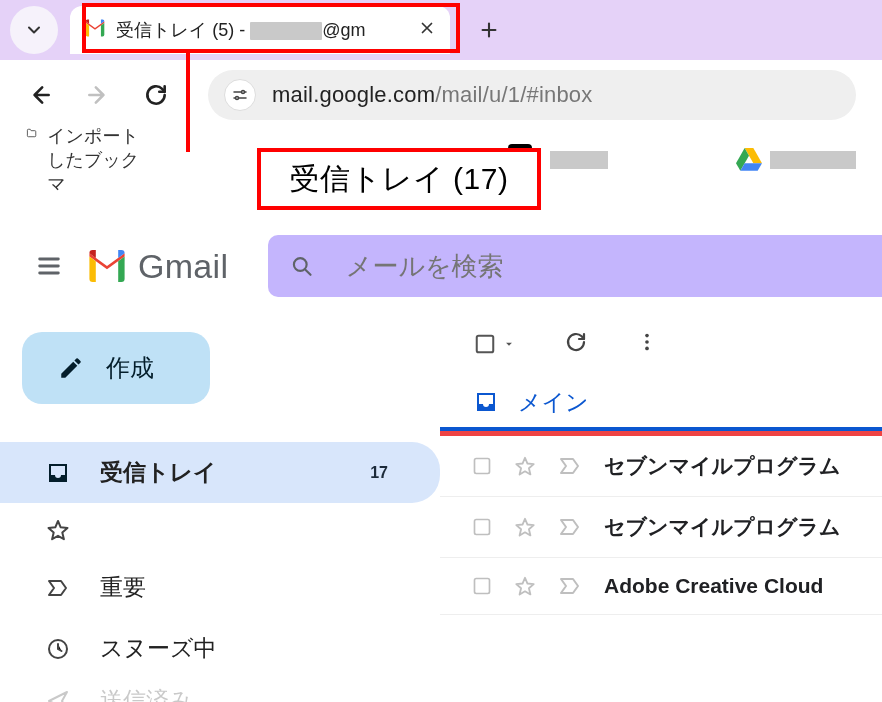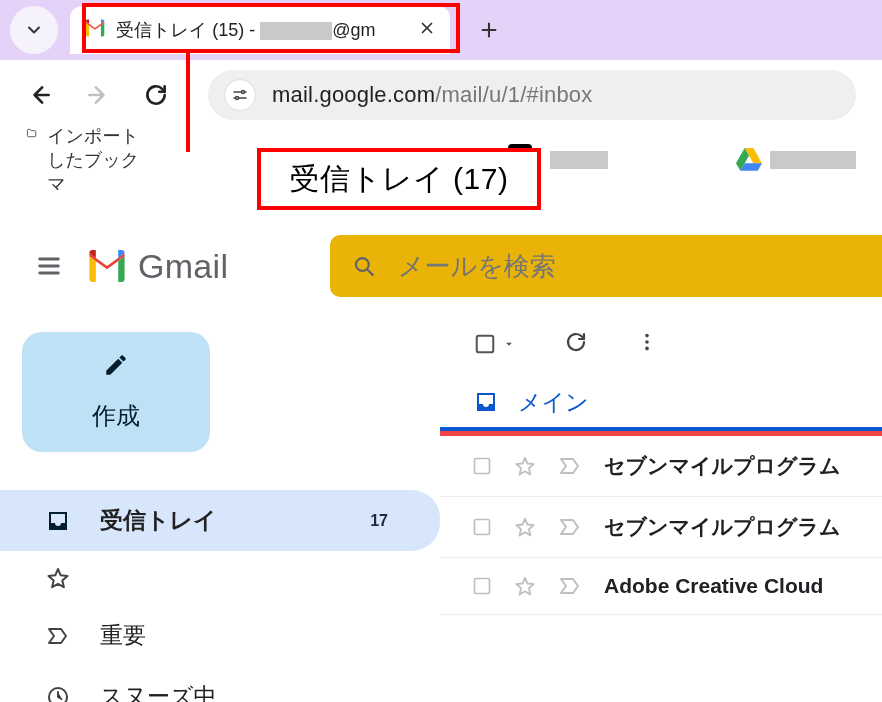--- a/index.html
+++ b/index.html
@@ -33,26 +33,26 @@
 
   .callout-box { position:absolute; left:257px; top:148px; width:284px; height:62px; border:4px solid red; background:#fff; display:flex; align-items:center; justify-content:center;}
   .callout-text { font-size:30px; color:#000; font-weight:500; letter-spacing:.5px; }
   .callout-connector { position:absolute; left:186px; top:50px; width:4px; height:102px; background:red; }
 
   
   .gmail-top { height:96px; display:flex; align-items:center; background:#fff; margin-top:28px;}
   .menu-btn { width:46px; height:46px; display:flex; align-items:center; justify-content:center; margin-left:26px;}
   .gmail-logo { display:flex; align-items:center; gap:10px; margin-left:14px;}
   .gmail-logo span { font-size:34px; color:#5f6368; letter-spacing:.3px;}
-  .search-bar { flex:1; height:62px; margin-left:102px; background:#eab308; border-radius:10px 0 0 10px; display:flex; align-items:center; padding:0 22px; gap:22px;}
+  .search-bar { flex:1; height:62px; margin-left:40px; background:#c4b5fd; border-radius:10px 0 0 10px; display:flex; align-items:center; padding:0 22px; gap:32px;}
   .search-bar input { border:none; background:transparent; font-size:26px; color:#5f6368; outline:none; width:100%;}
 
   .gmail-body { display:flex; }
   .sidebar { width:440px; padding-top:18px;}
-  .compose-btn { display:flex; align-items:center; gap:22px; background:#bfe1f6; border-radius:20px; padding:20px 36px; font-size:24px; color:#041e2b; width:188px; margin-left:22px;flex-direction:column; }
+  .compose-btn { display:flex; align-items:center; gap:22px; background:#bfe1f6; border-radius:20px; padding:20px 36px; font-size:24px; color:#041e2b; width:188px; margin-left:22px; }
   .side-list { margin-top:38px; }
   .side-item { display:flex; align-items:center; gap:30px; padding:15px 36px 15px 46px; font-size:23px; color:#222; border-radius:0 28px 28px 0; position:relative;}
   .side-item.active { background:#d8e6fb; font-weight:600;}
   .side-item .count { position:absolute; right:52px; font-size:16px; font-weight:600; color:#1d2b3a;}
   .side-item svg { width:24px; height:24px; flex-shrink:0;}
   .side-item.cut { color:#666; }
 
   .mail-panel { flex:1; padding-top:4px;}
   .toolbar { display:flex; align-items:center; gap:48px; padding:12px 34px 16px;}
   .sel-chk { display:flex; align-items:center; gap:6px;}
@@ -83,21 +83,21 @@
     <span class="gmail-m">
       <svg width="22" height="18" viewBox="0 0 52 40">
           <path fill="#EA4335" d="M26 24L4 8v-4l22 16L48 4v4z"></path>
           <path fill="#FBBC05" d="M4 8v28a4 4 0 0 0 4 4h4V14l-8-6z"></path>
           <path fill="#34A853" d="M48 8v28a4 4 0 0 1-4 4h-4V14l8-6z"></path>
           <path fill="#C5221F" d="M4 4a4 4 0 0 1 4-4h4v10L4 4z"></path>
           <path fill="#4285F4" d="M48 4a4 4 0 0 0-4-4h-4v10l8-6z"></path>
         </svg>
     </span>
     <span class="tab-title">
-      <span>受信トレイ (15) - </span><span class="redacted"></span><span>@gm</span>
+      <span>受信トレイ (5) - </span><span class="redacted"></span><span>@gm</span>
     </span>
     <span>
       <svg viewBox="0 0 24 24" width="18" height="18">
           <path stroke="#333" stroke-width="2.3" stroke-linecap="round" d="M6 6l12 12M18 6L6 18"></path>
         </svg>
     </span>
   </div>
   <div class="newtab">
     <svg viewBox="0 0 24 24">
         <path stroke="#333" stroke-width="2.3" stroke-linecap="round" d="M12 5v14M5 12h14"></path>

